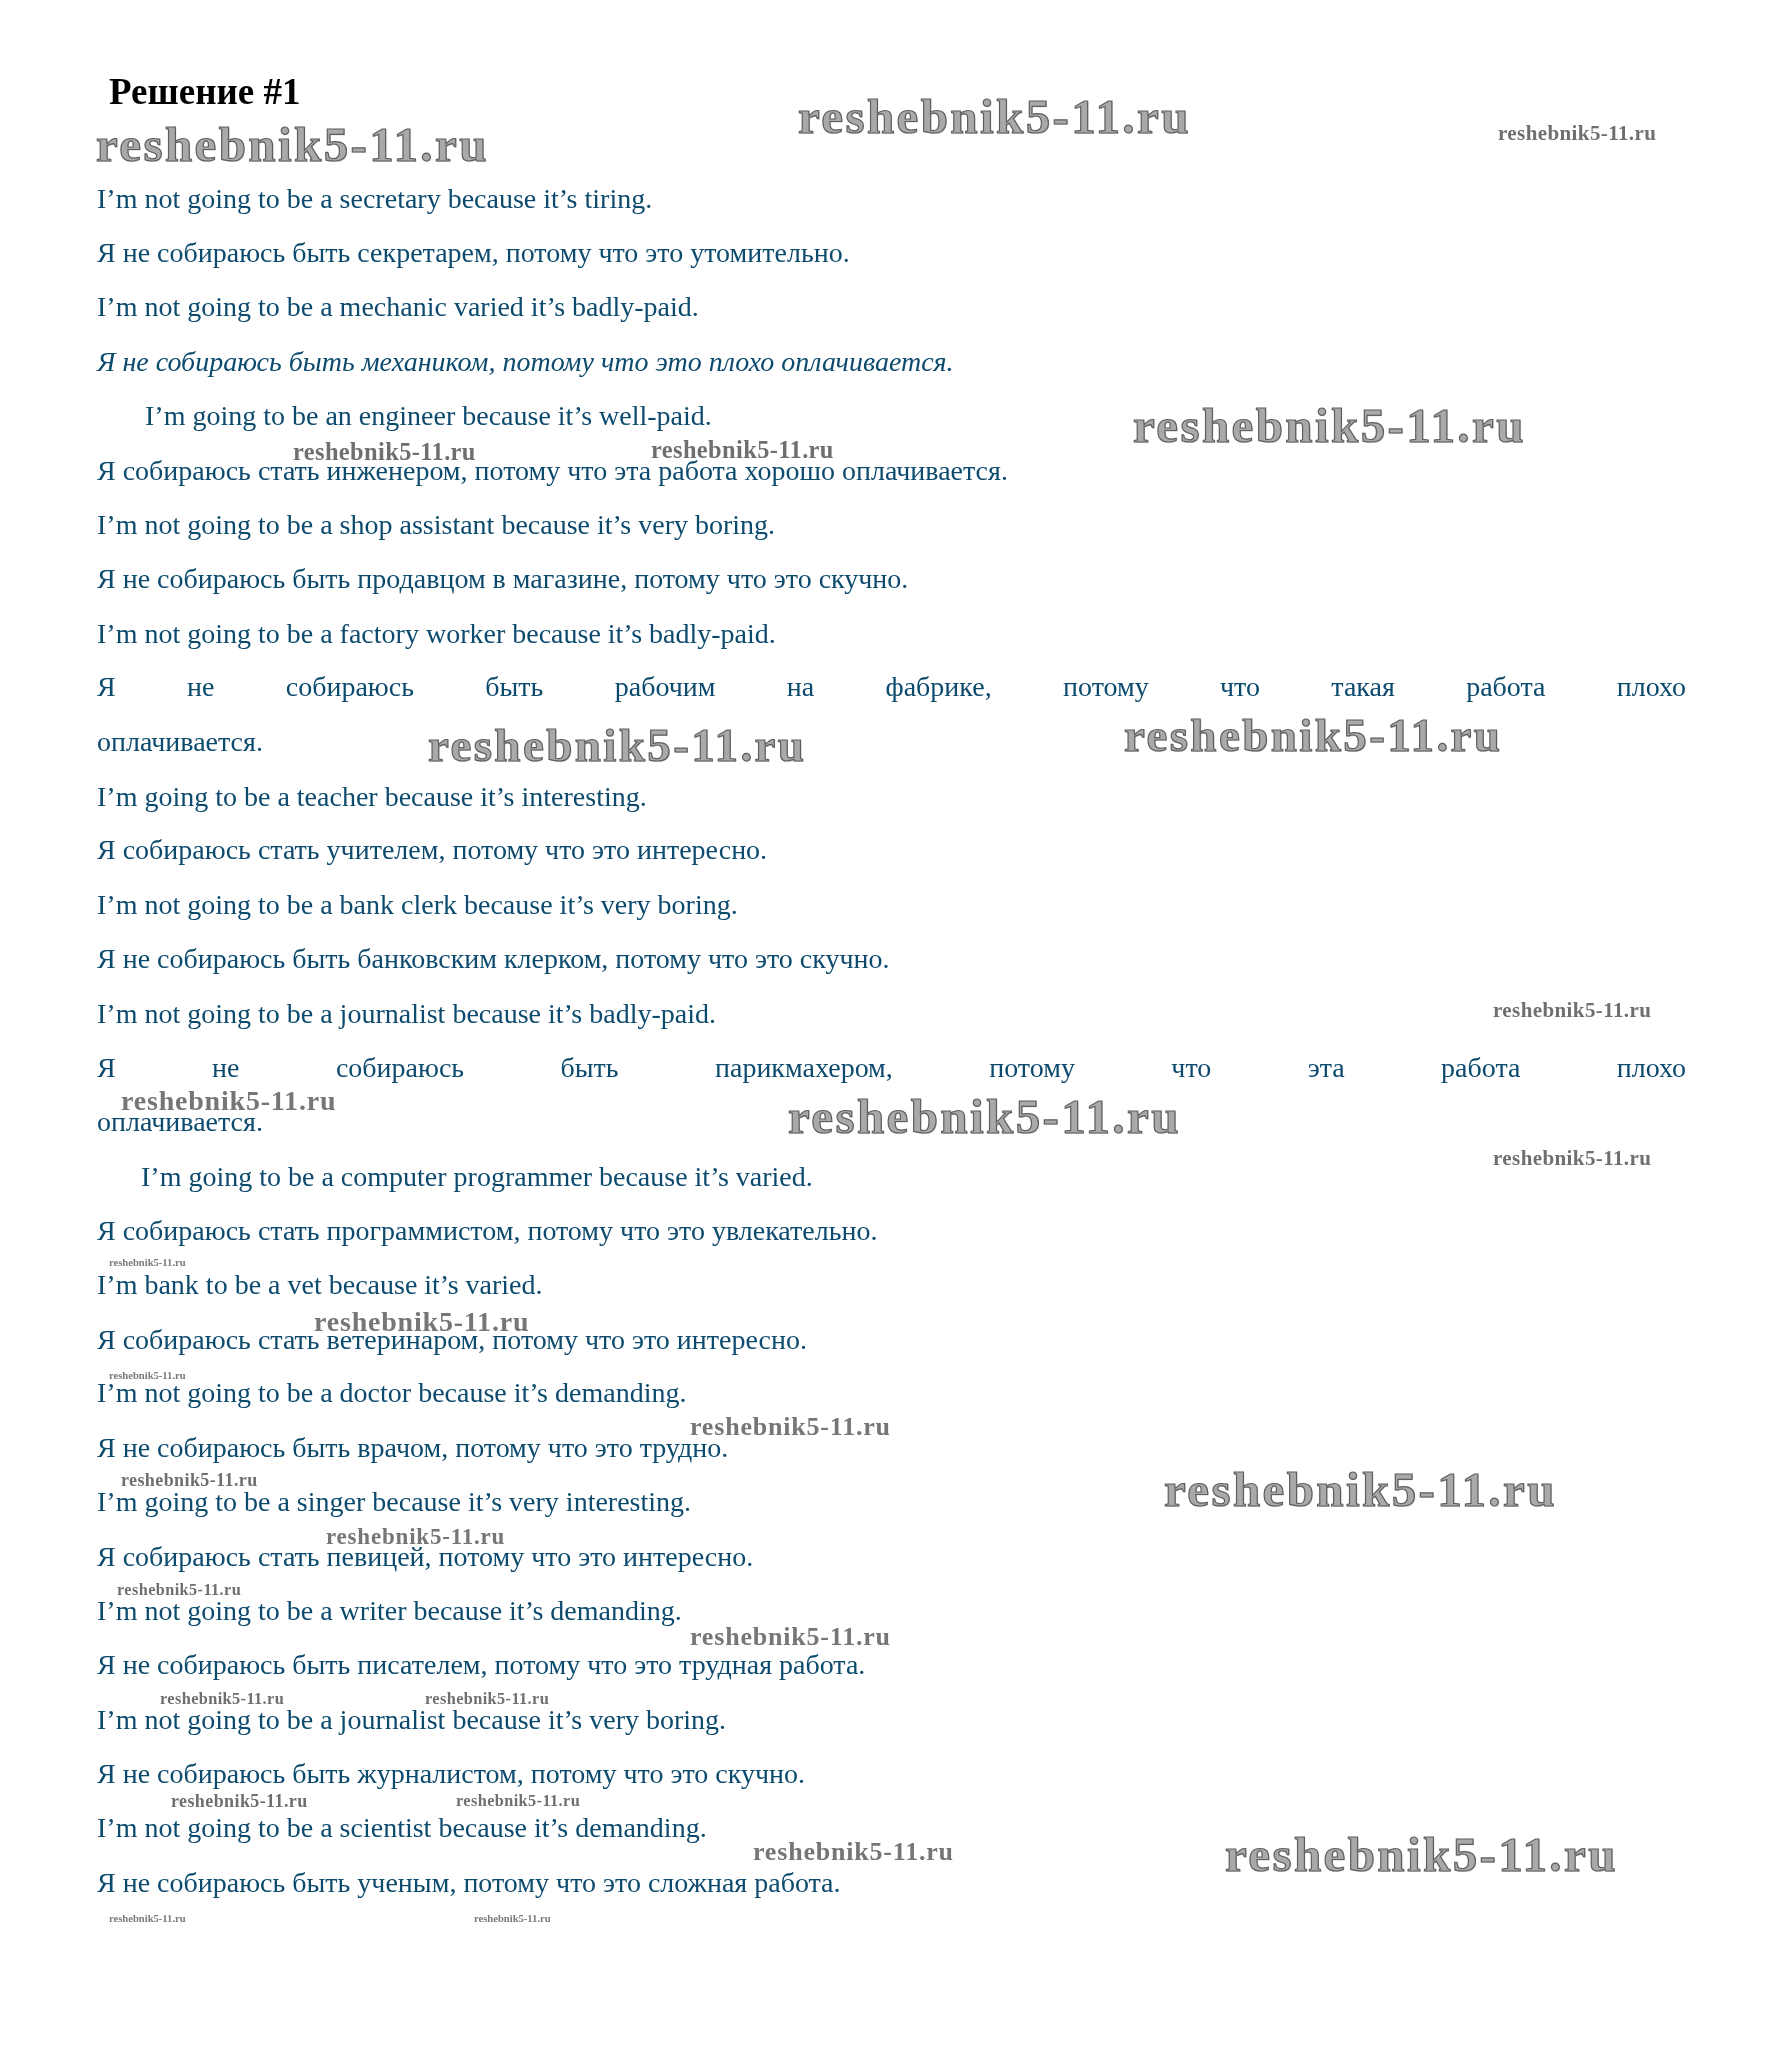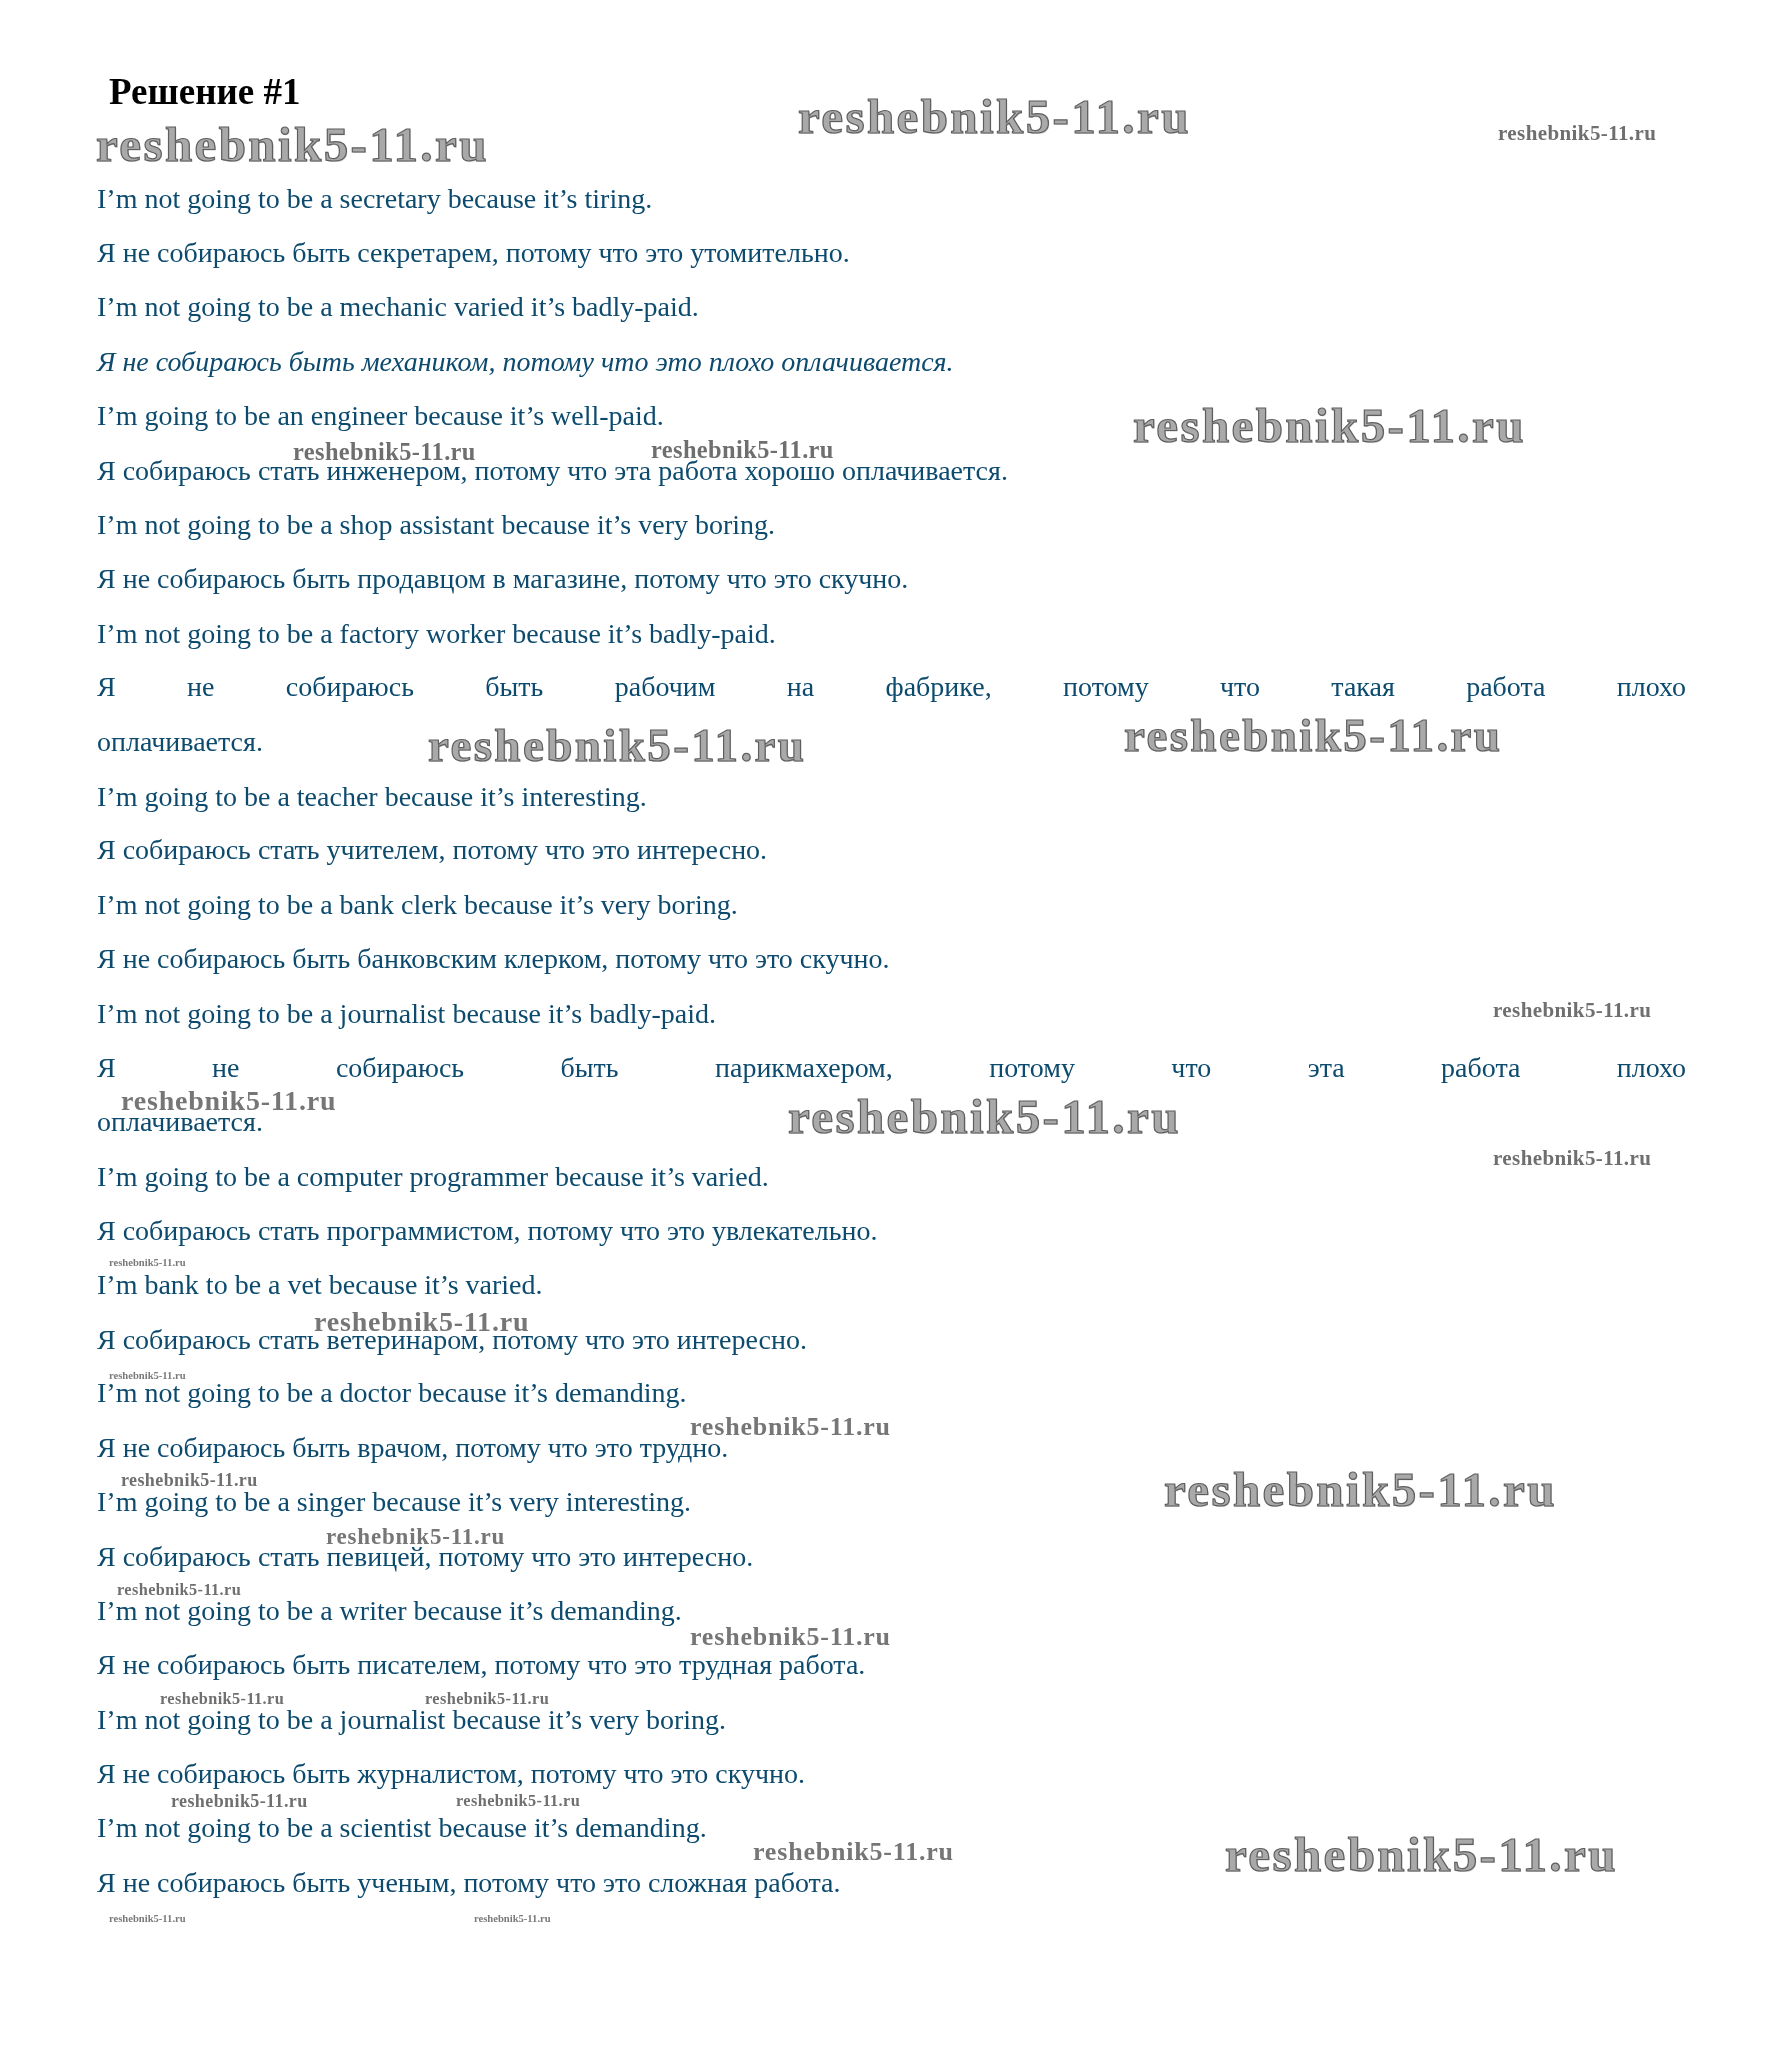--- a/index.html
+++ b/index.html
@@ -41,35 +41,35 @@
 </head>
 <body>
 
 <div class="page">
   <h1 class="title">Решение #1</h1>
   <div id="lines-layer">
       <div class="line" style="top: 176px;">I’m not going to be a secretary because it’s tiring.</div>
       <div class="line" style="top: 230px;">Я не собираюсь быть секретарем, потому что это утомительно.</div>
       <div class="line" style="top: 284px;">I’m not going to be a mechanic varied it’s badly-paid.</div>
       <div class="line" style="top: 339px; font-style: italic;">Я не собираюсь быть механиком, потому что это плохо оплачивается.</div>
-      <div class="line" style="top: 393px;">I’m going to be an engineer because it’s well-paid.</div>
+      <div class="line" style="top: 393px; margin-left: 48px;">I’m going to be an engineer because it’s well-paid.</div>
       <div class="line" style="top: 448px;">Я собираюсь стать инженером, потому что эта работа хорошо оплачивается.</div>
       <div class="line" style="top: 502px;">I’m not going to be a shop assistant because it’s very boring.</div>
       <div class="line" style="top: 556px;">Я не собираюсь быть продавцом в магазине, потому что это скучно.</div>
       <div class="line" style="top: 611px;">I’m not going to be a factory worker because it’s badly-paid.</div>
       <div class="line justify" style="top: 664px;">Я не собираюсь быть рабочим на фабрике, потому что такая работа плохо</div>
       <div class="line" style="top: 719px;">оплачивается.</div>
       <div class="line" style="top: 774px;">I’m going to be a teacher because it’s interesting.</div>
       <div class="line" style="top: 827px;">Я собираюсь стать учителем, потому что это интересно.</div>
       <div class="line" style="top: 882px;">I’m not going to be a bank clerk because it’s very boring.</div>
       <div class="line" style="top: 936px;">Я не собираюсь быть банковским клерком, потому что это скучно.</div>
       <div class="line" style="top: 991px;">I’m not going to be a journalist because it’s badly-paid.</div>
       <div class="line justify" style="top: 1045px;">Я не собираюсь быть парикмахером, потому что эта работа плохо</div>
       <div class="line" style="top: 1099px;">оплачивается.</div>
-      <div class="line" style="top: 1154px;">I’m going to be a computer programmer because it’s varied.</div>
+      <div class="line" style="top: 1154px; margin-left: 44px;">I’m going to be a computer programmer because it’s varied.</div>
       <div class="line" style="top: 1208px;">Я собираюсь стать программистом, потому что это увлекательно.</div>
       <div class="line" style="top: 1262px;">I’m bank to be a vet because it’s varied.</div>
       <div class="line" style="top: 1317px;">Я собираюсь стать ветеринаром, потому что это интересно.</div>
       <div class="line" style="top: 1370px;">I’m not going to be a doctor because it’s demanding.</div>
       <div class="line" style="top: 1425px;">Я не собираюсь быть врачом, потому что это трудно.</div>
       <div class="line" style="top: 1479px;">I’m going to be a singer because it’s very interesting.</div>
       <div class="line" style="top: 1534px;">Я собираюсь стать певицей, потому что это интересно.</div>
       <div class="line" style="top: 1588px;">I’m not going to be a writer because it’s demanding.</div>
       <div class="line" style="top: 1642px;">Я не собираюсь быть писателем, потому что это трудная работа.</div>
       <div class="line" style="top: 1697px;">I’m not going to be a journalist because it’s very boring.</div>

